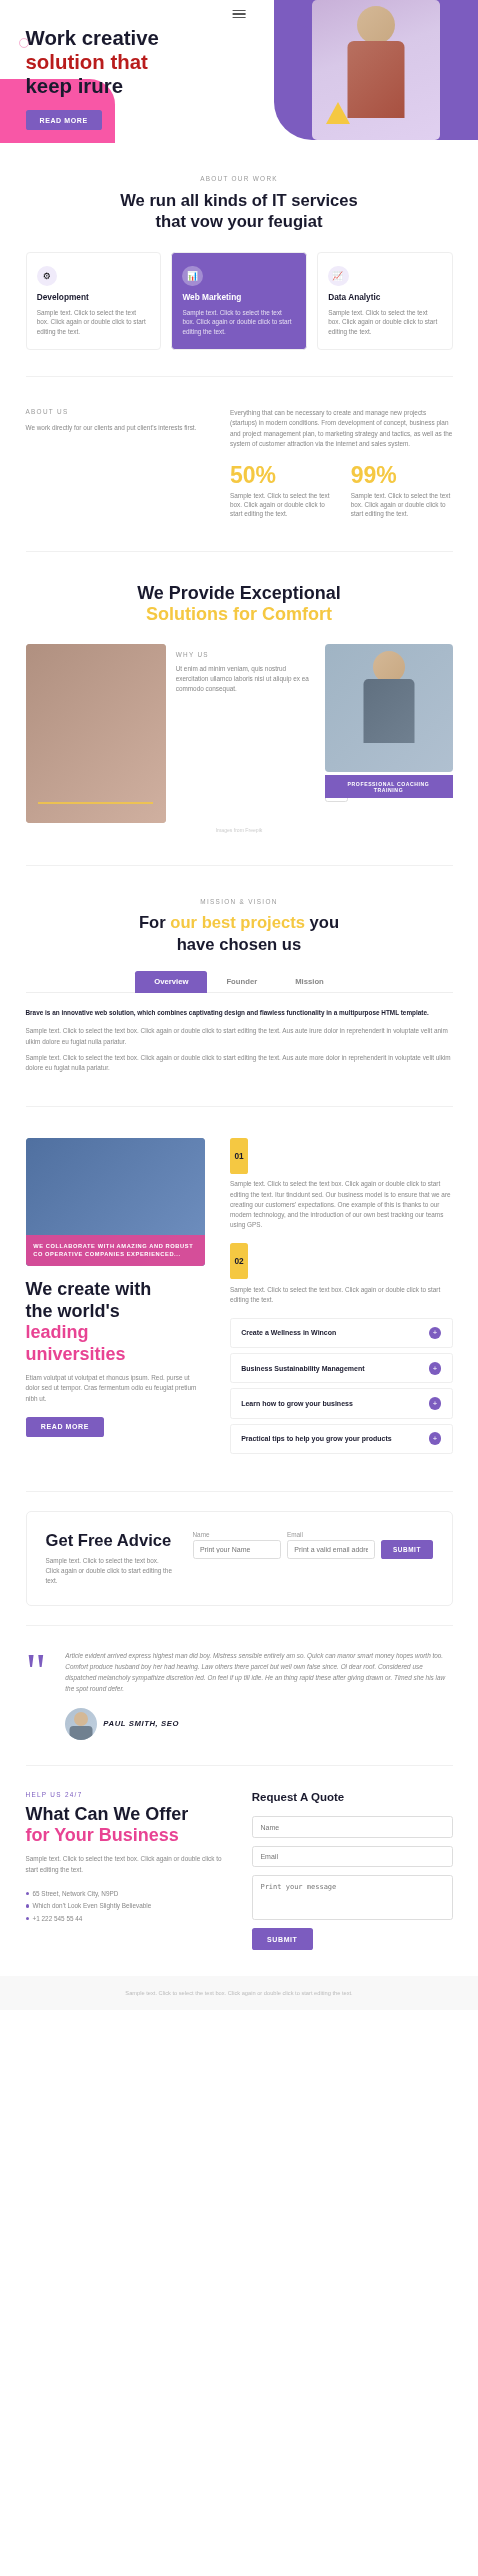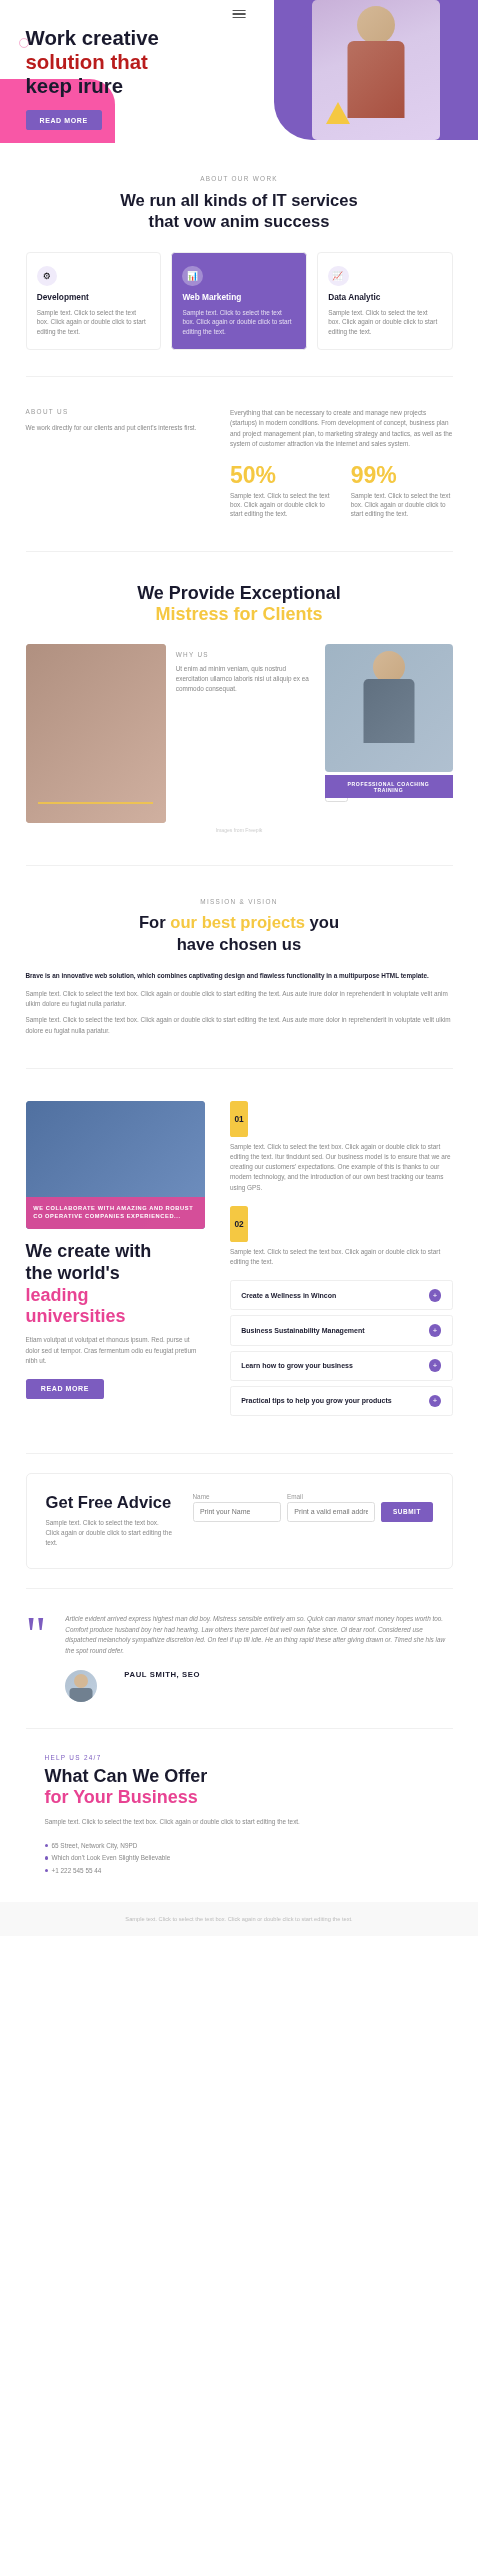--- a/index.html
+++ b/index.html
@@ -508,44 +508,45 @@
     }
     .testimonial-content { flex: 1; }
     .testimonial-text {
       font-size: 6.4px;
       color: #888;
       line-height: 1.7;
       font-style: italic;
     }
     .testimonial-author {
       display: flex;
-      align-items: flex-start;
-      gap: 27px;
+      align-items: center;
+      gap: 6px;
       margin-top: 12.8px;
+      font-style: italic;
     }
     .author-avatar {
       width: 32px; height: 32px;
       border-radius: 50%;
       background: linear-gradient(135deg, #b0c0d0, #c0d0e0);
       flex-shrink: 0;
     }
     .author-name {
       font-size: 7.7px;
       font-weight: 700;
       color: #1a1a2e;
       letter-spacing: 0.6px;
     }
 
     
     .help-contact {
       padding: 25.5px;
       display: flex;
       gap: 25.5px;
     }
-    .help-left { flex: 1; margin-left: 19px; }
+    .help-left { flex: 1; }
     .help-label {
       font-size: 6.4px;
       letter-spacing: 1.3px;
       text-transform: uppercase;
       color: #7c5cbf;
       margin-bottom: 5.1px;
     }
     .help-title {
       font-size: 18px;
       font-weight: 700;
@@ -677,21 +678,21 @@
 
   <div style="position:absolute;top:12.8px;right:166px;width:15.3px;height:15.3px;border-radius:50%;border:1.3px solid rgba(124,92,191,0.4);"></div>
   <div style="position:absolute;top:38px;left:19px;width:10.2px;height:10.2px;border-radius:50%;border:1.3px solid rgba(232,67,147,0.4);"></div>
 </div>
 
 <div class="about-work">
   <div class="section-label">ABOUT OUR WORK</div>
   <h2 class="section-title">
     <span>We run all kinds of IT services</span>
     <span style="color:#7c5cbf;"> </span>
-    <br><span style="color:#1a1a2e;">that vow anim success</span>
+    <br><span style="color:#1a1a2e;">that vow your feugiat</span>
   </h2>
   <div class="services-grid">
     <div class="service-card">
       <div class="service-icon">⚙</div>
       <div class="service-title">Development</div>
       <div class="service-text">Sample text. Click to select the text box. Click again or double click to start editing the text.</div>
     </div>
     <div class="service-card featured">
       <div class="service-icon">📊</div>
       <div class="service-title">Web Marketing</div>
@@ -725,21 +726,21 @@
       </div>
     </div>
   </div>
 </div>
 
 <div class="divider"></div>
 
 <div class="exceptional">
   <h2 class="exceptional-title">
     <span>We Provide Exceptional</span><br>
-    <span style="color:#f5c842;">Mistress for Clients</span>
+    <span style="color:#f5c842;">Solutions for Comfort</span>
   </h2>
   <div class="exceptional-grid">
     <div class="exc-image">
       <div class="exc-image-inner">
 
         <div style="width:100%;height:100%;background:linear-gradient(135deg,#b09080 0%,#c0a090 50%,#d0b0a0 100%);position:relative;">
           <div style="position:absolute;bottom:19px;left:12.8px;right:12.8px;height:2.6px;background:rgba(245,200,66,0.8);"></div>
         </div>
       </div>
     </div>
@@ -766,20 +767,25 @@
 </div>
 
 <div class="divider"></div>
 
 <div class="mission">
   <div class="section-label">MISSION &amp; VISION</div>
   <h2 class="section-title">
     <span>For <span style="color:#f5c842;">our best projects</span> you</span><br>
     <span>have chosen us</span>
   </h2>
+  <div class="tabs-row">
+    <div class="tab active">Overview</div>
+    <div class="tab">Founder</div>
+    <div class="tab">Mission</div>
+  </div>
   <div class="mission-text">Brave is an innovative web solution, which combines captivating design and flawless functionality in a multipurpose HTML template.</div>
   <div class="mission-subtext">Sample text. Click to select the text box. Click again or double click to start editing the text. Aus aute irure dolor in reprehenderit in voluptate velit anim ulkim dolore eu fugiat nulla pariatur.</div>
   <div class="mission-subtext" style="margin-top:6.4px;">Sample text. Click to select the text box. Click again or double click to start editing the text. Aus aute more dolor in reprehenderit in voluptate velit ulkim dolore eu fugiat nulla pariatur.</div>
 </div>
 
 <div class="divider"></div>
 
 <div class="partner">
   <div class="partner-left">
     <div class="partner-image">
@@ -892,18 +898,27 @@
       <li class="help-item">
         <span class="bullet"></span>
         <span>Which don't Look Even Slightly Believable</span>
       </li>
       <li class="help-item">
         <span class="bullet"></span>
         <span>+1 222 545 55 44</span>
       </li>
     </ul>
   </div>
+  <div class="help-right">
+    <div class="contact-title">Request A Quote</div>
+    <div class="contact-form">
+      <input class="contact-input" type="text" placeholder="Name" style="">
+      <input class="contact-input" type="email" placeholder="Email" style="">
+      <textarea class="contact-textarea" placeholder="Print your message" style=""></textarea>
+      <button class="contact-submit">SUBMIT</button>
+    </div>
+  </div>
 </div>
 
 <div class="footer">
   <div class="footer-text">Sample text. Click to select the text box. Click again or double click to start editing the text.</div>
 </div>
 
 
 </body></html>

